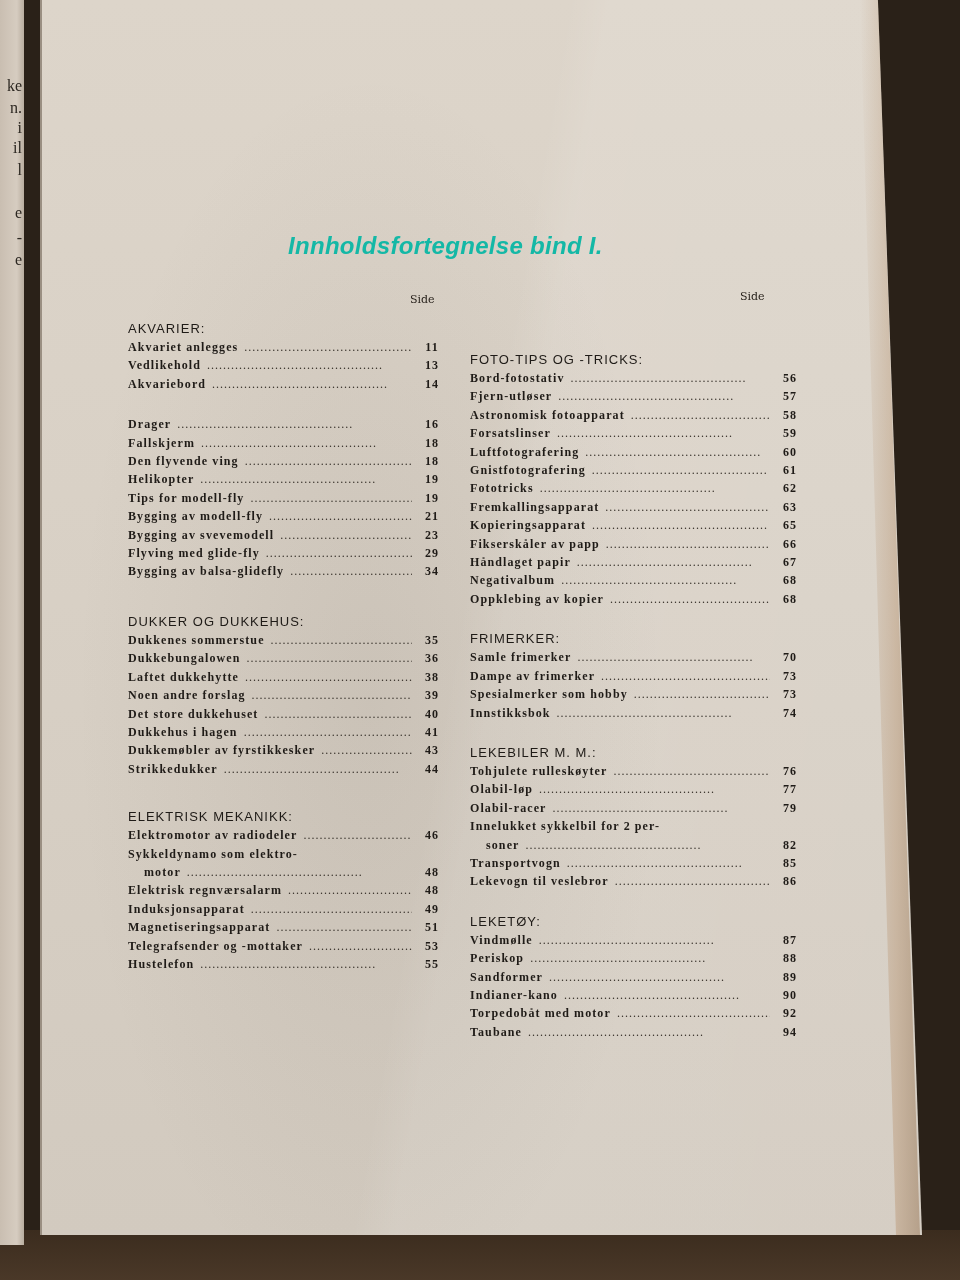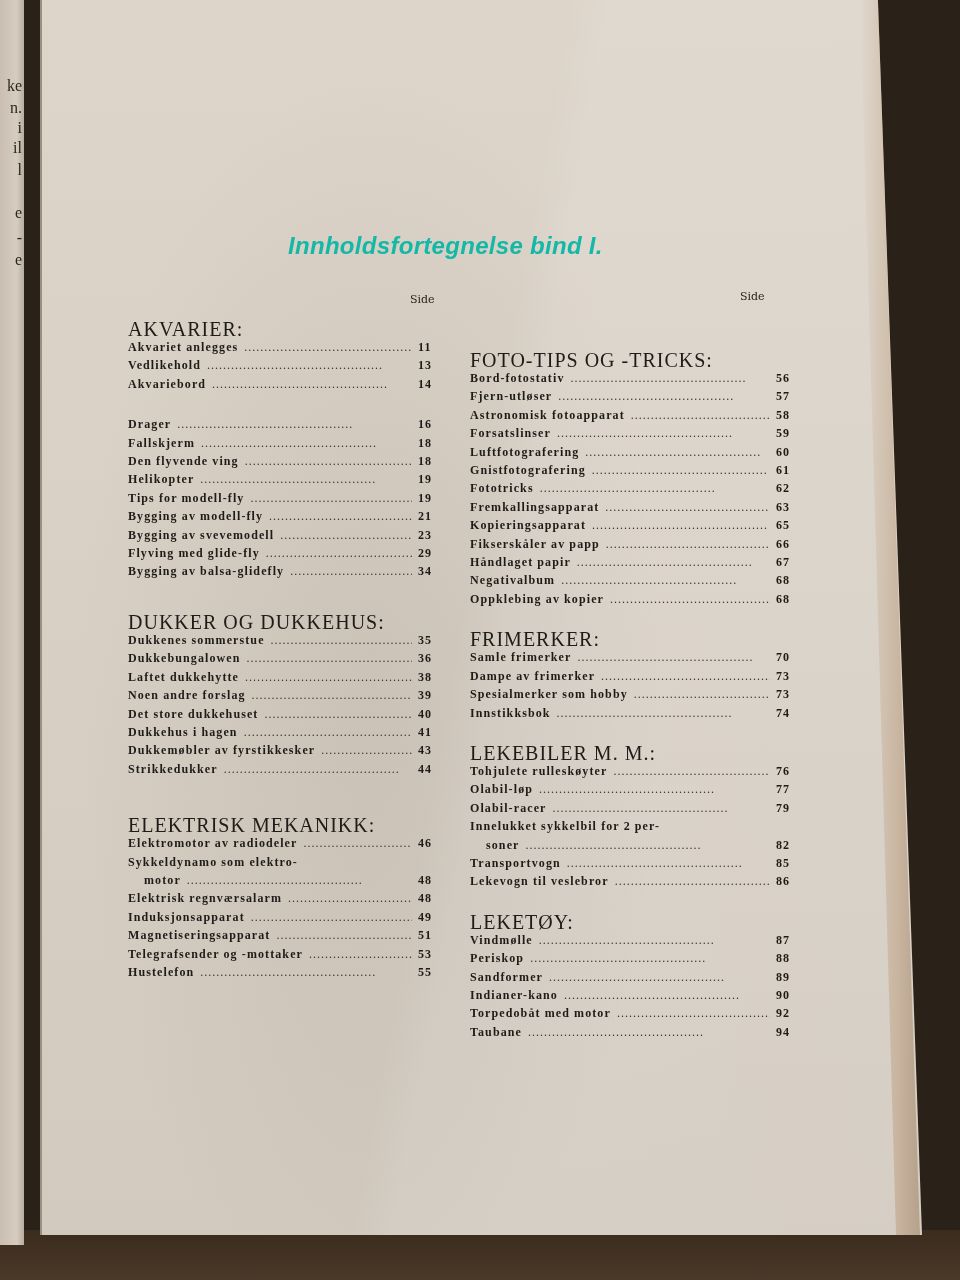--- a/index.html
+++ b/index.html
@@ -43,36 +43,36 @@
     position: absolute; left: 288px; top: 232px; font-size: 24px;
     font-style: italic; font-weight: bold; color: #14b8a6;
     font-family: Liberation Sans, sans-serif; letter-spacing: 0.3px;
   }
   .side-label {
     position: absolute; font-size: 11px; font-weight: normal; color: #2a241e;
   }
   .col { position: absolute; width: 320px; color: #1f1b17; }
   .section { margin-bottom: 22px; }
   .heading {
-    font-size: 20px; letter-spacing: 1px; line-height: 18px; margin-bottom: 0;
-    font-family: Liberation Serif, serif; font-weight: normal;
+    font-size: 13px; letter-spacing: 1px; line-height: 18px; margin-bottom: 0;
+    font-family: Liberation Sans, sans-serif; font-weight: normal;
     text-transform: none;
   }
   .entry {
     display: flex; align-items: baseline; font-size: 12px; line-height: 18.4px;
     font-weight: bold; letter-spacing: 1.1px;
     font-family: "Liberation Serif", "DejaVu Serif", serif;
   }
   .entry .label { white-space: nowrap; }
   .entry .dots {
     flex: 1; overflow: hidden; white-space: nowrap; margin: 0 6px;
     font-weight: normal; letter-spacing: 3px; color: #3a342d;
   }
   .entry .dots::before { content: ". . . . . . . . . . . . . . . . . . . . . . . . . . . . . . . . . . . . . . . . . . . ."; letter-spacing: -1px; }
-  .entry .num { width: 28px; text-align: left; flex: none; }
+  .entry .num { width: 28px; text-align: center; flex: none; }
   .entry.cont { padding-left: 16px; }
 </style>
 </head>
 <body>
 
 <div class="backdrop-bottom"></div>
 
 <div class="prev-page">
   <span class="frag" style="top:78px">ke</span>
   <span class="frag" style="top:100px">n.</span>
@@ -199,21 +199,21 @@
         <span class="dots"></span>
         <span class="num">43</span>
       </div>
     <div class="entry">
         <span class="label">Strikkedukker</span>
         <span class="dots"></span>
         <span class="num">44</span>
       </div>
   </div>
 
-  <div class="section" style="margin-top:38px">
+  <div class="section" style="margin-top:30px">
     <div class="heading">ELEKTRISK MEKANIKK:</div>
     <div class="entry">
         <span class="label">Elektromotor av radiodeler</span>
         <span class="dots"></span>
         <span class="num">46</span>
       </div>
     <div class="entry cont-first">
         <span class="label">Sykkeldynamo som elektro-</span>
       </div>
     <div class="entry cont">

